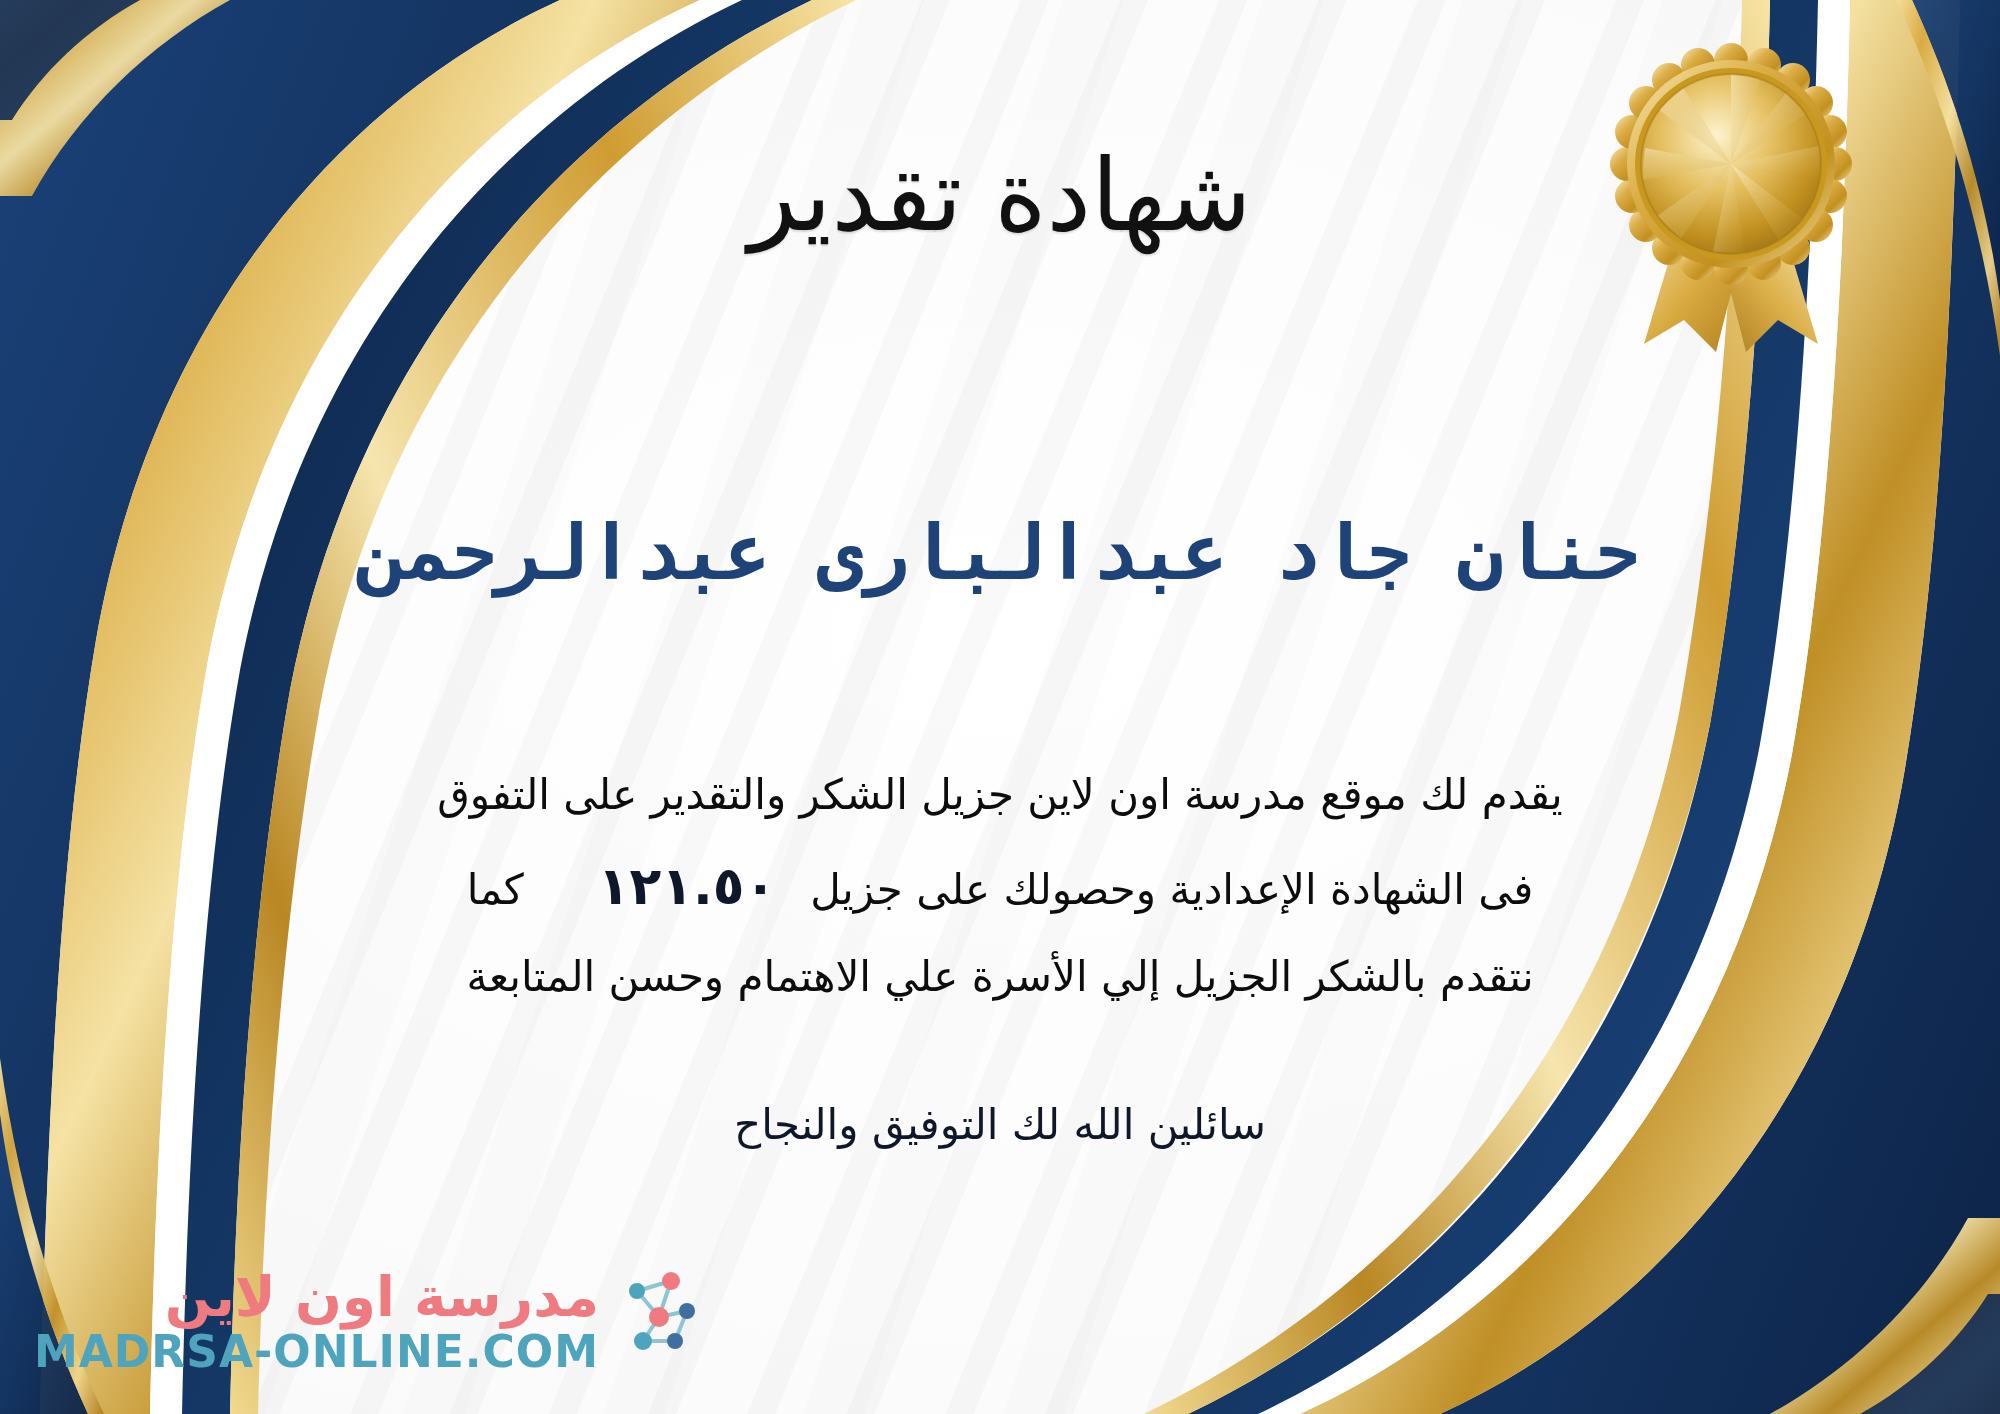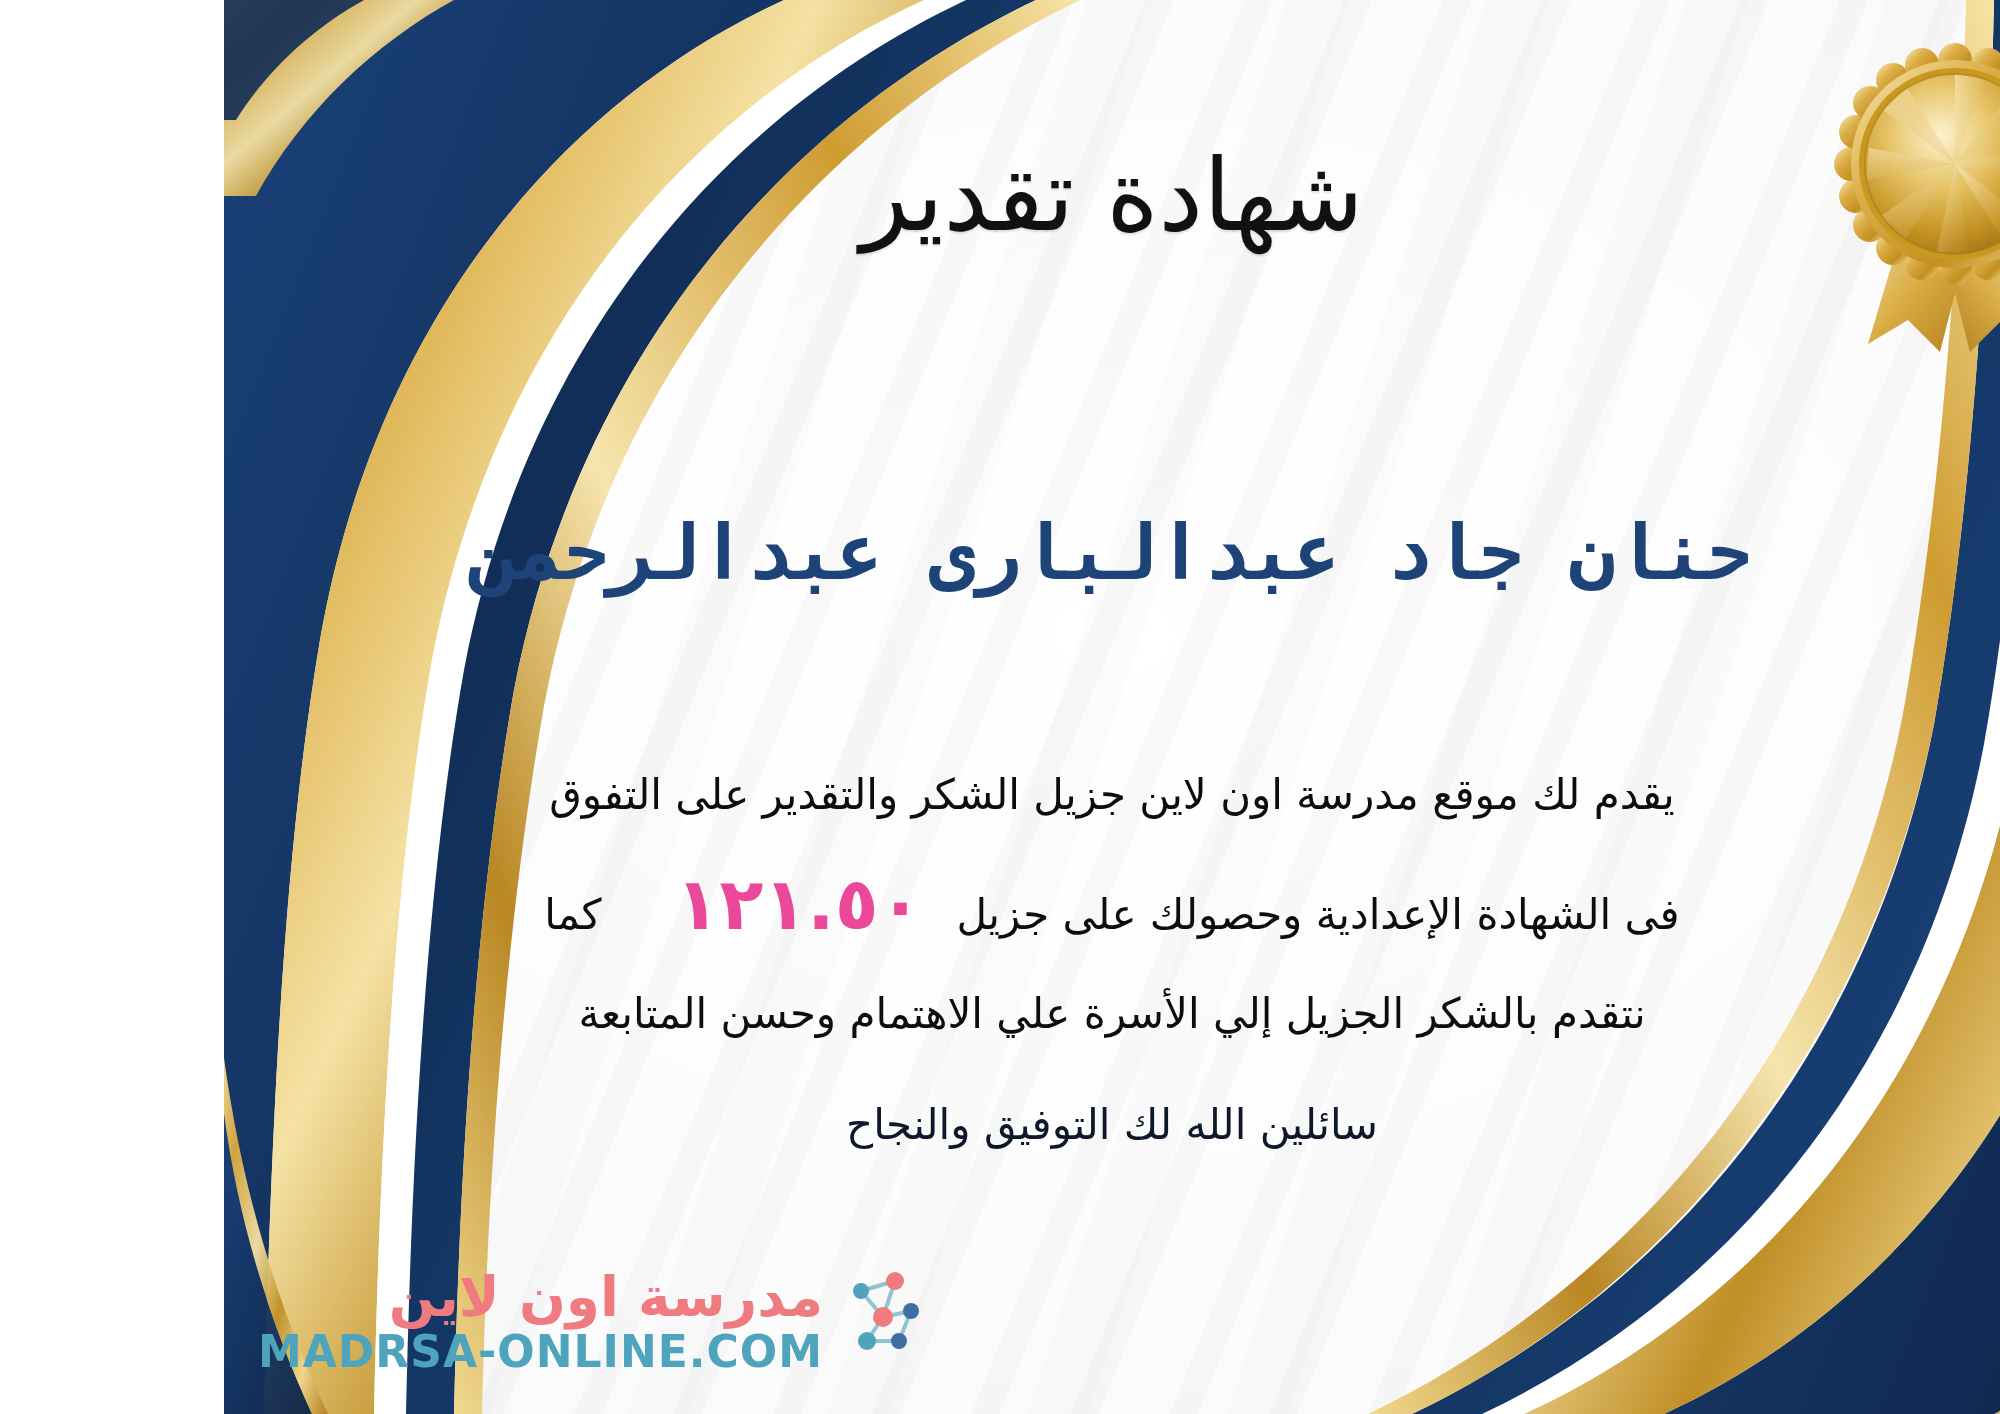--- a/index.html
+++ b/index.html
@@ -1,21 +1,21 @@
 <!DOCTYPE html>
 <html lang="ar" dir="rtl"><head>
 <meta charset="utf-8">
 <title>شهادة تقدير</title>
 <style>
   html,body{margin:0;padding:0;background:#ffffff;}
   body{font-family:"DejaVu Sans","Liberation Sans",sans-serif;}
 
   #certificate{
     position:relative;
-    width:1776px;
+    width:2000px;
     height:1414px;
     overflow:hidden;
     background:#ffffff;
   }
 
   
   .paper{
     position:absolute; inset:0;
     background:
       repeating-linear-gradient(
@@ -93,23 +93,23 @@
     line-height:1.85;
     font-family:"DejaVu Sans","Liberation Sans",sans-serif;
   }
   .body-line{
     display:block;
     white-space:nowrap;
   }
   .body-line.l1{margin-bottom:4px;}
   .body-line.l2{margin-bottom:4px;}
   .grade{
-    color:#ec4899;
+    color:#0f172a;
     font-weight:700;
-    font-size:72px;
+    font-size:52px;
     padding:0 34px;
     letter-spacing:1px;
     font-family:"DejaVu Sans","Liberation Sans",sans-serif;
   }
   .spacer-kama{padding-right:40px;}
 
   .closing{
     position:absolute;
     top:1100px; left:0; right:0;
     font-size:42px;

